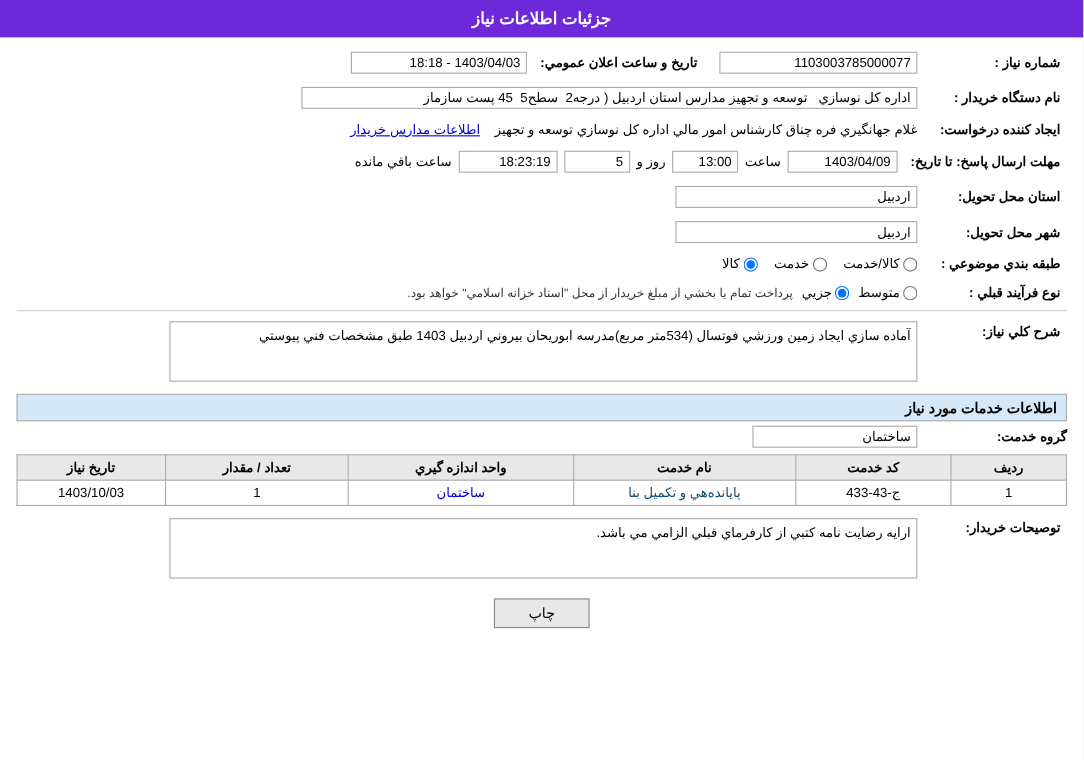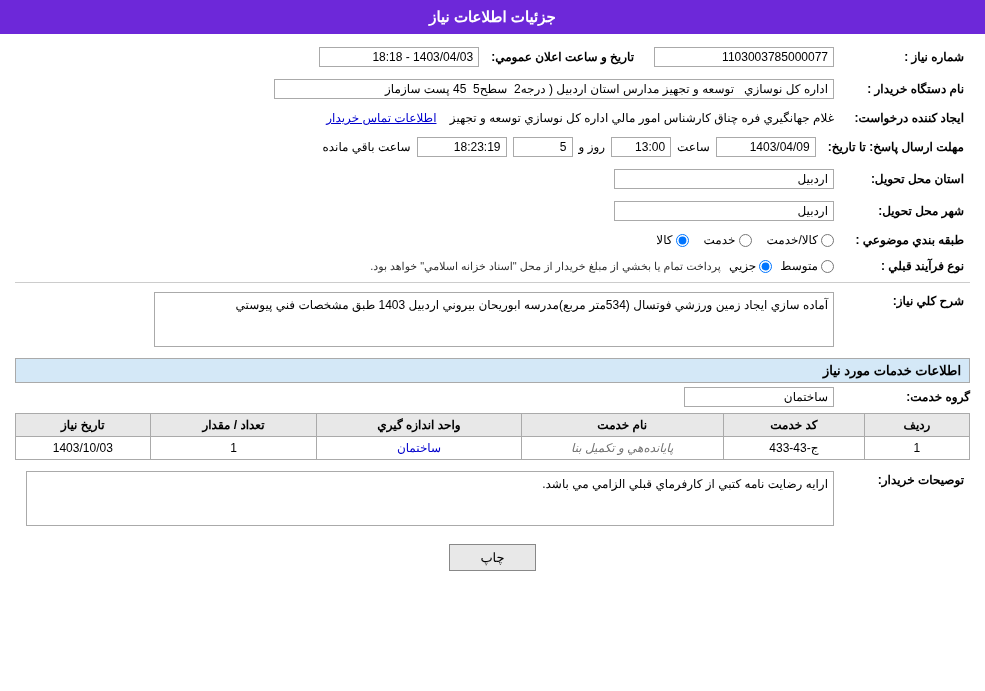--- a/index.html
+++ b/index.html
@@ -94,21 +94,21 @@
       font-size: 12px;
       font-weight: bold;
     }
     .service-table td {
       border: 1px solid #aaa;
       padding: 4px 6px;
       text-align: center;
       font-size: 12px;
     }
     .service-table td.blue-text { color: #0000cc; }
-    .service-table td.red-text { color: #737373; font-style: italic; }
+    .service-table td.red-text { color: #0c4a6e; }
     .divider {
       border: none;
       border-top: 1px solid #ccc;
       margin: 6px 0;
     }
     .radio-row {
       display: flex;
       align-items: center;
       gap: 15px;
       direction: rtl;
@@ -199,21 +199,21 @@
     </tbody>
       </table>
 
     <table class="info-table">
       <tbody>
           <tr>
         <td class="label-cell">ايجاد كننده درخواست:</td>
         <td class="value-cell" colspan="2">
           <span>غلام جهانگيري فره چناق کارشناس امور مالي اداره کل نوسازي   توسعه و تجهيز</span>
           &nbsp;&nbsp;
-          <span class="blue-link">اطلاعات تماس خريدار</span>
+          <span class="blue-link">اطلاعات مدارس خريدار</span>
         </td>
       </tr>
     </tbody>
       </table>
 
     <table class="info-table">
       <tbody>
           <tr>
         <td class="label-cell">مهلت ارسال پاسخ: تا تاريخ:</td>
         <td class="value-cell">
@@ -343,21 +343,21 @@
       <td>1403/10/03</td>
     </tr>
         </tbody>
     </table>
 
     <table class="info-table" style="margin-top:8px;">
       <tbody>
           <tr>
         <td class="label-cell" style="vertical-align:top; padding-top:5px; width:130px;">توصيحات خريدار:</td>
         <td class="value-cell">
-          <div class="description-box" style="width:808px; min-height:55px;padding-left:24px;">ارايه رضايت نامه کتبي از کارفرماي قبلي الزامي مي باشد.</div>
+          <div class="description-box" style="width:680px; min-height:55px;padding-left:24px;">ارايه رضايت نامه کتبي از کارفرماي قبلي الزامي مي باشد.</div>
         </td>
       </tr>
     </tbody>
       </table>
 
     <div class="bottom-buttons">
       <button class="btn btn-print">چاپ</button>
     </div>
   </div>
 </div>

